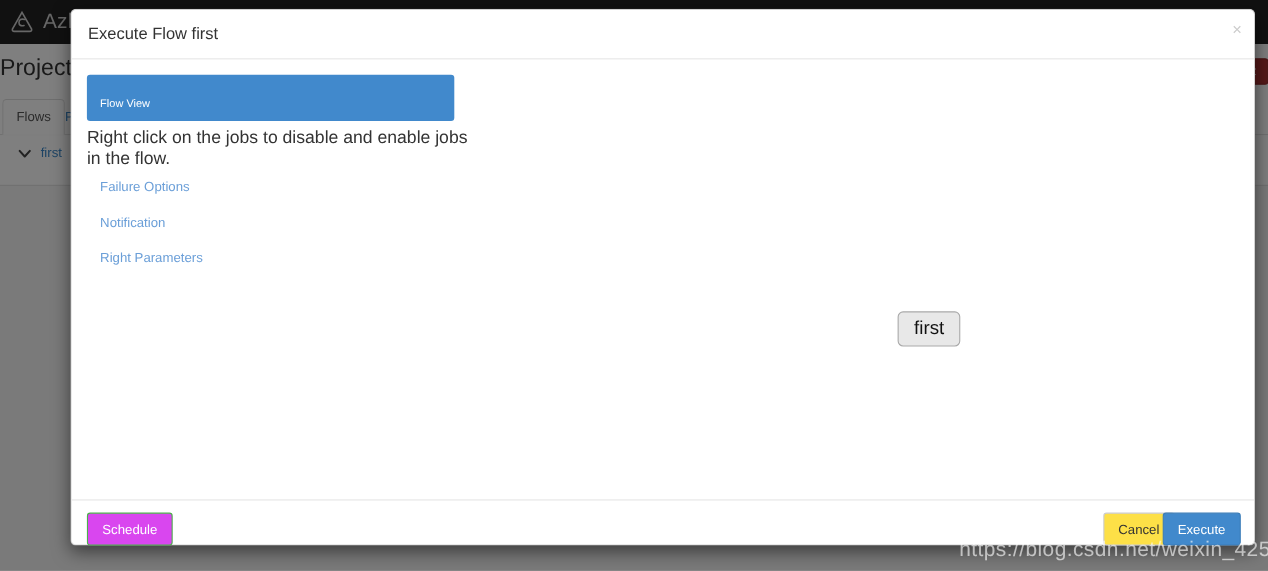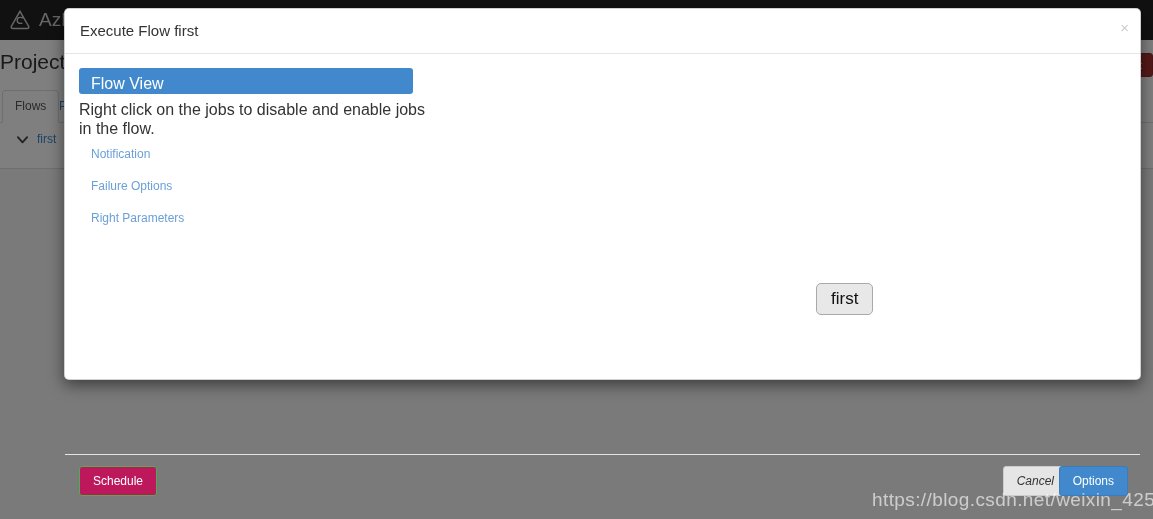--- a/index.html
+++ b/index.html
@@ -78,21 +78,21 @@
 
   
   .backdrop {
     position: absolute; inset: 0;
     background: rgba(0,0,0,0.5);
   }
 
   
   .modal {
     position: absolute; left: 64px; top: 8px;
-    width: 1077px; height: 372px;
+    width: 1077px; height: 488px;
     background: #ffffff;
     border: 1px solid rgba(0,0,0,.18);
     border-radius: 5px;
     box-shadow: 0 5px 15px rgba(0,0,0,.5);
   }
 
   .modal-header {
     position: relative; height: 45px;
     border-bottom: 1px solid #e5e5e5;
     padding: 13px 15px 0 15px;
@@ -105,21 +105,21 @@
     font-family: "Liberation Sans", sans-serif;
   }
 
   .modal-body { position: relative; height: 400px; }
 
   .side-panel {
     position: absolute; left: 14px; top: 14px; width: 348px;
   }
   .nav-pill {
     display: block; width: 334px; height: 26px;
-    padding: 7px 12px; font-size: 16px;
+    padding: 21px 12px; font-size: 10px;
     border-radius: 3px; text-decoration: none;
   }
   .nav-pill.active { background: #4189cc; color: #ffffff; }
   .hint-text {
     font-size: 16px; color: #333333; padding: 6px 0 0 0; line-height: 1.2;
   }
   .nav-link {
     display: block; font-size: 12px; color: #6b9fd8;
     text-decoration: none; padding: 9px 0 9px 12px;
   }
@@ -144,25 +144,25 @@
     border-top: 1px solid #e5e5e5;
     padding: 11px 14px 0 14px;
   }
   .btn {
     font-size: 12px; padding: 6px 13px; border-radius: 3px;
     border: 1px solid transparent; cursor: pointer;
     font-family: "Liberation Sans", sans-serif; line-height: 1.35;
   }
   .btn-schedule {
     position: absolute; left: 14px; top: 11px;
-    background: #be185d; border-color: #4cae4c; color: #ffffff;
+    background: #d946ef; border-color: #4cae4c; color: #ffffff;
   }
   .btn-cancel {
     position: absolute; right: 72px; top: 11px;
-    background: #e5e5e5; border-color: #cccccc; color: #333333; font-style: italic;
+    background: #fde047; border-color: #cccccc; color: #333333;
   }
   .btn-execute {
     position: absolute; right: 12px; top: 11px;
     background: #4189cc; border-color: #3b7db8; color: #ffffff;
   }
 
   
   .watermark {
     position: absolute; left: 872px; top: 489px;
     font-size: 19px; letter-spacing: .4px;
@@ -221,34 +221,34 @@
     <div class="modal-header">
       <div class="modal-title">Execute Flow first</div>
       <button class="modal-close">×</button>
     </div>
 
     <div class="modal-body">
 
       <div class="side-panel">
         <a class="nav-pill active" href="#">Flow View</a>
         <div class="hint-text">Right click on the jobs to disable and enable jobs in the flow.</div>
+        <a class="nav-link" href="#">Failure Options</a>
         <a class="nav-link" href="#">Notification</a>
-        <a class="nav-link" href="#">Failure Options</a>
         <a class="nav-link" href="#">Right Parameters</a>
       </div>
 
       <div class="flow-canvas">
         <div class="flow-node">first</div>
       </div>
 
     </div>
 
     <div class="modal-footer">
       <button class="btn btn-schedule">Schedule</button>
       <button class="btn btn-cancel">Cancel</button>
-      <button class="btn btn-execute">Options</button>
+      <button class="btn btn-execute">Execute</button>
     </div>
 
   </div>
 
   <div class="watermark">https://blog.csdn.net/weixin_42528266</div>
 
 </div>
 
 </body></html>

